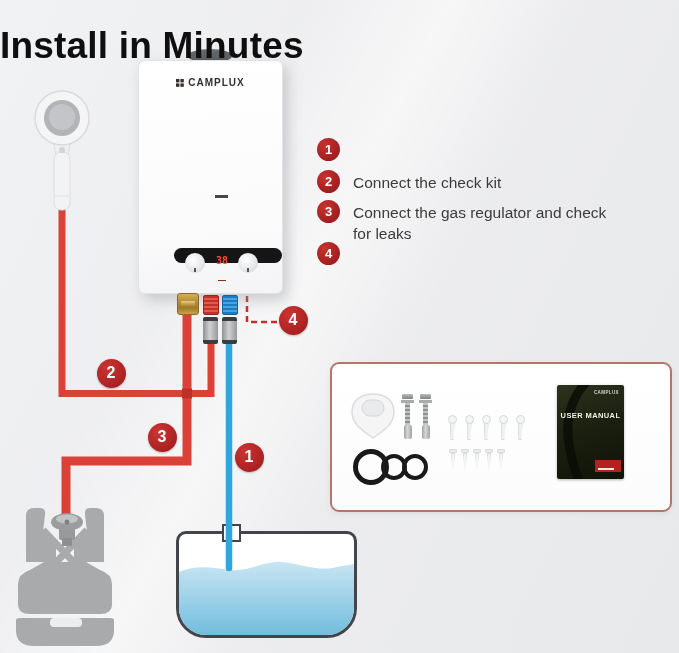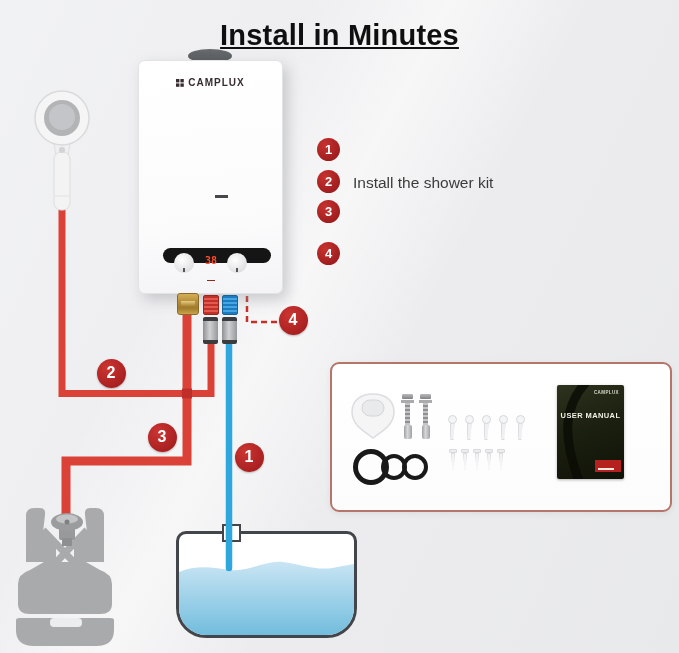--- a/index.html
+++ b/index.html
@@ -2,22 +2,22 @@
 <html><head>
 <meta charset="utf-8">
 <style>
   html,body{margin:0;padding:0;}
   body{font-family:"Liberation Sans", sans-serif; background:#e9eaec;}
   .canvas{position:relative;width:679px;height:653px;overflow:hidden;
     background:linear-gradient(115deg,#f1f2f4 0%,#ededef 45%,#e8e9eb 100%);}
   .canvas::before{content:"";position:absolute;inset:0;
     background:linear-gradient(118deg,rgba(255,255,255,0) 30%,rgba(255,255,255,.55) 44%,rgba(255,255,255,0) 58%);
     pointer-events:none;}
-  .title{position:absolute;top:0;left:0;right:0;text-align:center;
-    font-size:29px;font-weight:800;color:#0f0f0f;letter-spacing:.2px;z-index:7;text-decoration:underline;}
+  .title{position:absolute;top:0;left:0;right:0;
+    font-size:37px;font-weight:800;color:#0f0f0f;letter-spacing:.2px;z-index:7;}
 
   
   .hoses{position:absolute;left:0;top:0;z-index:4;pointer-events:none;}
 
   
   .co{position:absolute;width:29px;height:29px;border-radius:50%;z-index:6;
     background:radial-gradient(circle at 35% 30%,#cb3531,#a81f20 75%);
     color:#fff;font-weight:700;font-size:16px;display:flex;align-items:center;justify-content:center;
     box-shadow:0 1px 2px rgba(0,0,0,.25);}
 
@@ -36,21 +36,21 @@
   
   .vent{position:absolute;left:188px;top:49px;width:44px;height:14px;border-radius:50%;
     background:linear-gradient(#6a6d70,#515457);z-index:3;}
   .heater{position:absolute;left:138px;top:60px;width:143px;height:232px;z-index:5;
     background:linear-gradient(175deg,#ffffff 0%,#fbfbfc 70%,#f4f4f6 100%);
     border:1px solid #e2e3e5;border-radius:7px;
     box-shadow:5px 6px 14px rgba(150,153,158,.45);}
   .brand{position:absolute;top:16px;left:0;right:0;display:flex;align-items:center;justify-content:center;gap:4px;}
   .brand-txt{font-size:10px;font-weight:800;letter-spacing:1px;color:#372d2f;}
   .pilot-dash{position:absolute;left:76px;top:134px;width:13px;height:2.5px;background:#45474a;}
-  .panel{position:absolute;left:24px;top:187px;width:96px;height:15px;background:#151515;border-radius:9px;padding-left:12px;}
+  .panel{position:absolute;left:35px;top:187px;width:96px;height:15px;background:#151515;border-radius:9px;padding-left:12px;}
   .knob{position:absolute;top:5px;width:20px;height:20px;border-radius:50%;
     background:radial-gradient(circle at 40% 35%,#ffffff,#d9dadc 85%);}
   .knob::after{content:"";position:absolute;left:9px;top:15px;width:2px;height:4px;background:#555;}
   .led{position:absolute;left:38px;top:7px;width:20px;text-align:center;
     color:#ff4b2e;font-weight:700;font-size:10px;font-family:"DejaVu Sans Mono",monospace;}
   .led-unit{position:absolute;left:38px;top:19px;width:20px;height:2px;text-align:center;}
   .led-unit i{display:inline-block;width:8px;height:1.5px;background:#8c2a1c;}
 
   
   .conn{position:absolute;z-index:5;}
@@ -273,23 +273,24 @@
   <div class="co" style="left:96.5px;top:358.5px">2</div>
   <div class="co" style="left:147.5px;top:422.5px">3</div>
   <div class="co" style="left:278.5px;top:305.5px">4</div>
 
   <div class="steps">
     <div class="step" style="top:0">
       <div class="step-circle">1</div>
     </div>
     <div class="step" style="top:32px">
       <div class="step-circle">2</div>
-      <div class="step-text">Install the shower kit</div>
+      <div class="step-text">Connect the check kit</div>
     </div>
     <div class="step" style="top:62px">
       <div class="step-circle">3</div>
+      <div class="step-text">Connect the gas regulator and check for leaks</div>
     </div>
     <div class="step" style="top:104px">
       <div class="step-circle">4</div>
     </div>
   </div>
 
 </div>
 
 </body></html>

